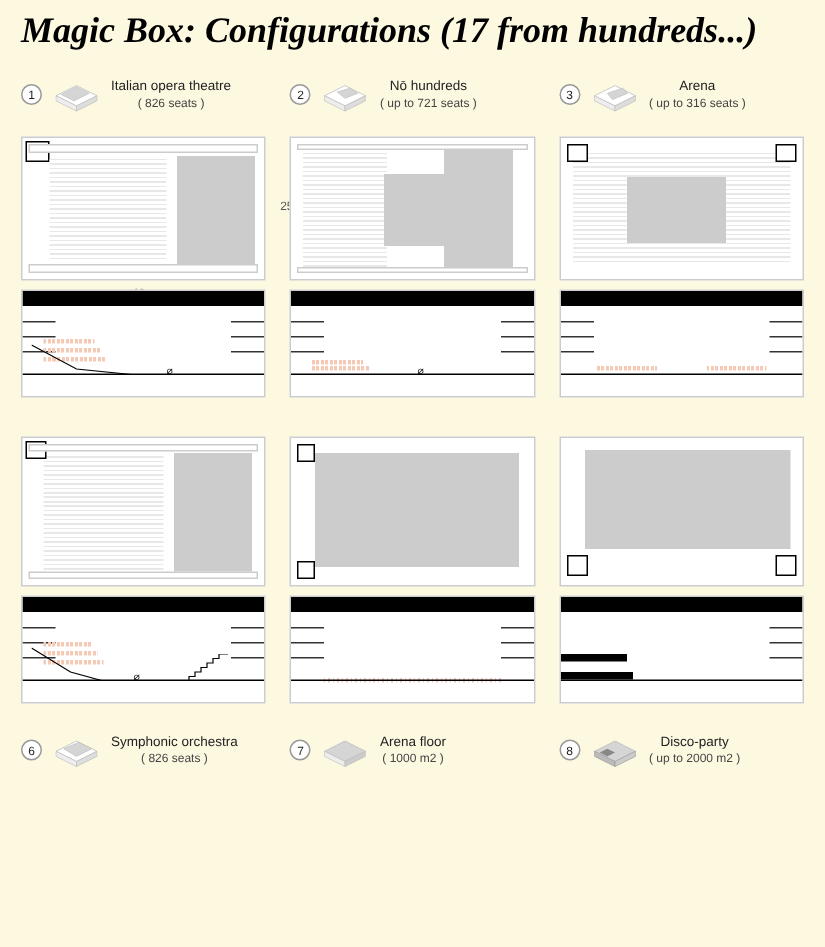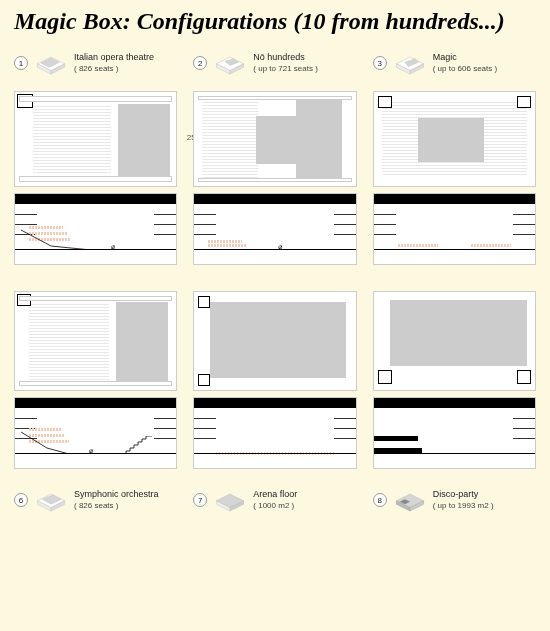--- a/index.html
+++ b/index.html
@@ -42,21 +42,21 @@
     font-size: 8px;
     background: #fff;
     flex-shrink: 0;
   }
   .axo {
     width: 34px; height: 30px;
     flex-shrink: 0;
     position: relative;
   }
   .axo svg { width: 100%; height: 100%; }
-  .hdr-text { line-height: 1.25; }
+  .hdr-text { line-height: 1.25; text-align: center; }
   .hdr-name { font-size: 9px; }
   .hdr-sub { font-size: 8px; color: #444; }
 
   
   .plan {
     background: #fff;
     border: 0.5px solid #ccc;
     height: 96px;
     position: relative;
   }
@@ -138,21 +138,21 @@
   .plan-tall { height: 100px; }
 
   
   .black-slab {
     position: absolute; background: #000;
   }
 </style>
 </head>
 <body>
 
-<div class="title">Magic Box: Configurations (10 from hundreds...)</div>
+<div class="title">Magic Box: Configurations (17 from hundreds...)</div>
 
 <div class="grid">
 
   <div class="header-cell">
     <div class="num-badge">1</div>
     <div class="axo">
       <svg viewBox="0 0 40 34">
           <polygon points="4,18 20,10 36,18 20,26" fill="#fff" stroke="#bbb" stroke-width="0.6"></polygon>
           <polygon points="8,17 20,11 30,16 18,22" fill="#d5d5d5" stroke="#bbb" stroke-width="0.5"></polygon>
           <polygon points="4,18 4,22 20,30 20,26" fill="#eee" stroke="#bbb" stroke-width="0.5"></polygon>
@@ -185,22 +185,22 @@
     <div class="num-badge">3</div>
     <div class="axo">
       <svg viewBox="0 0 40 34">
           <polygon points="4,18 20,10 36,18 20,26" fill="#fff" stroke="#bbb" stroke-width="0.6"></polygon>
           <polygon points="14,16 26,12 30,16 18,21" fill="#d5d5d5" stroke="#bbb" stroke-width="0.5"></polygon>
           <polygon points="4,18 4,22 20,30 20,26" fill="#eee" stroke="#bbb" stroke-width="0.5"></polygon>
           <polygon points="20,26 20,30 36,22 36,18" fill="#ddd" stroke="#bbb" stroke-width="0.5"></polygon>
         </svg>
     </div>
     <div class="hdr-text">
-      <div class="hdr-name">Magic</div>
-      <div class="hdr-sub">( up to 606 seats )</div>
+      <div class="hdr-name">Arena</div>
+      <div class="hdr-sub">( up to 316 seats )</div>
     </div>
   </div>
 
   <div class="plan" style="position:relative">
     <div class="wall" style="left:2px; top:2px; width:16px; height:14px; background:#fff; border:1.5px solid #000"></div>
     <div class="seating" style="left:18px; top:14px; width:78px; height:68px"></div>
     <div class="stage" style="right:6px; top:12px; width:52px; height:72px"></div>
     <div class="balcony" style="left:4px; top:4px; right:4px; height:6px"></div>
     <div class="balcony" style="left:4px; bottom:4px; right:4px; height:6px"></div>
     <div class="dim-h" style="left:50%; transform:translateX(-50%); bottom:-14px">40m</div>
@@ -377,17 +377,17 @@
     <div class="axo">
       <svg viewBox="0 0 40 34">
           <polygon points="4,18 20,10 36,18 20,26" fill="#d5d5d5" stroke="#bbb" stroke-width="0.6"></polygon>
           <polygon points="4,18 4,22 20,30 20,26" fill="#bbb" stroke="#999" stroke-width="0.5"></polygon>
           <polygon points="20,26 20,30 36,22 36,18" fill="#ccc" stroke="#999" stroke-width="0.5"></polygon>
           <polygon points="8,19 14,16 20,19 14,22" fill="#888"></polygon>
         </svg>
     </div>
     <div class="hdr-text">
       <div class="hdr-name">Disco-party</div>
-      <div class="hdr-sub">( up to 1993 m2 )</div>
+      <div class="hdr-sub">( up to 2000 m2 )</div>
     </div>
   </div>
 
 </div>
 
 </body></html>

